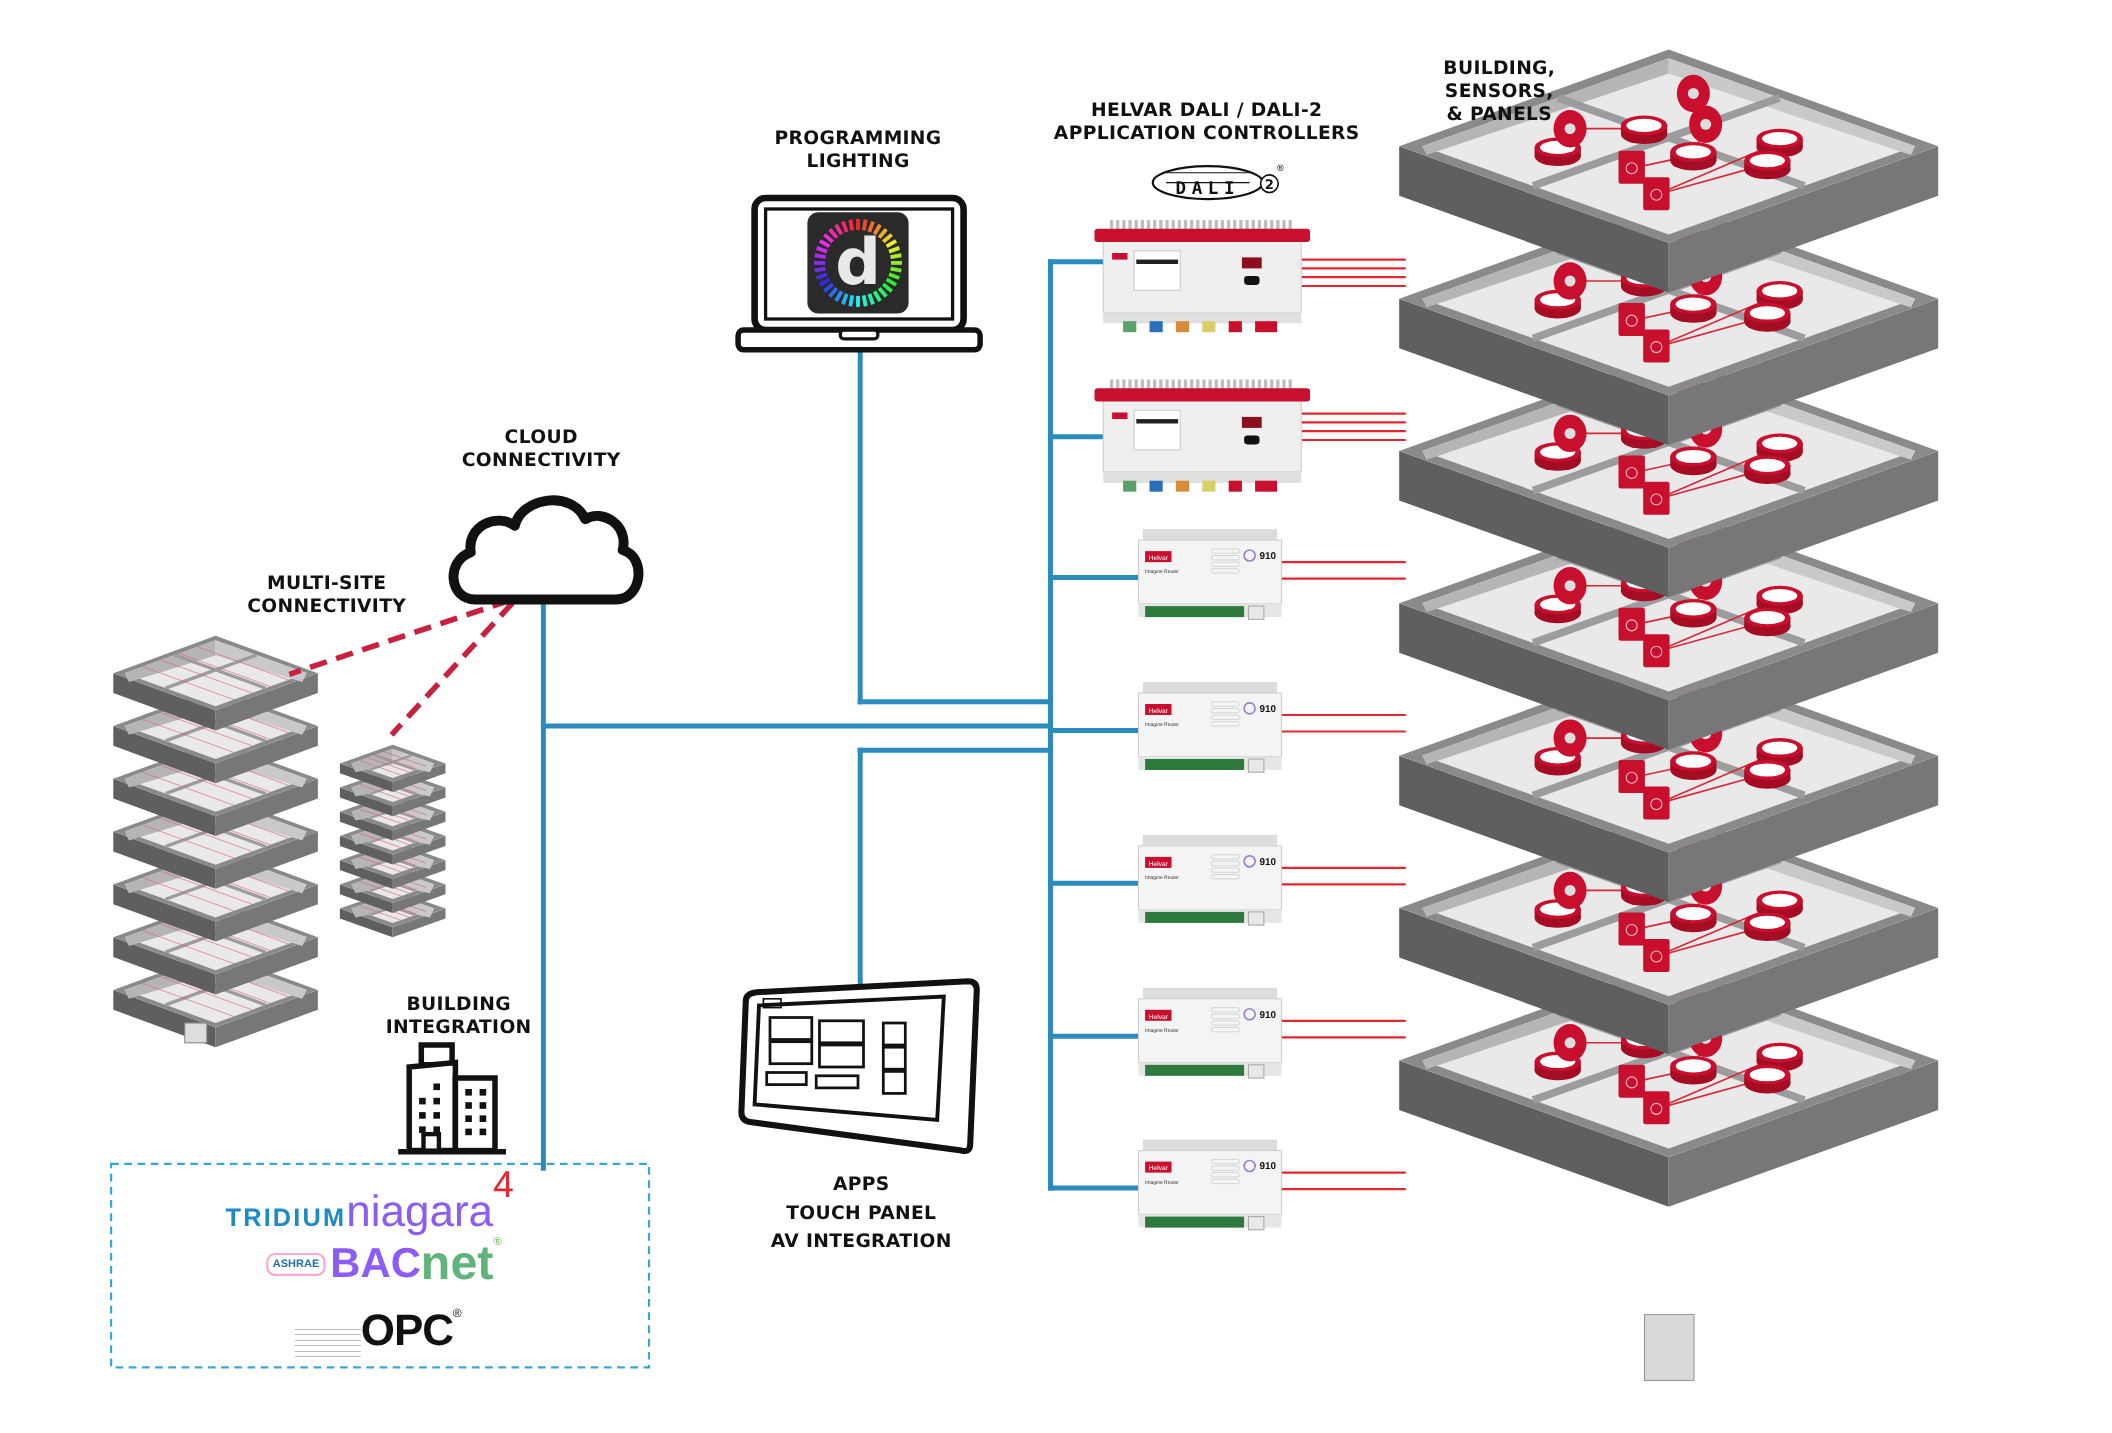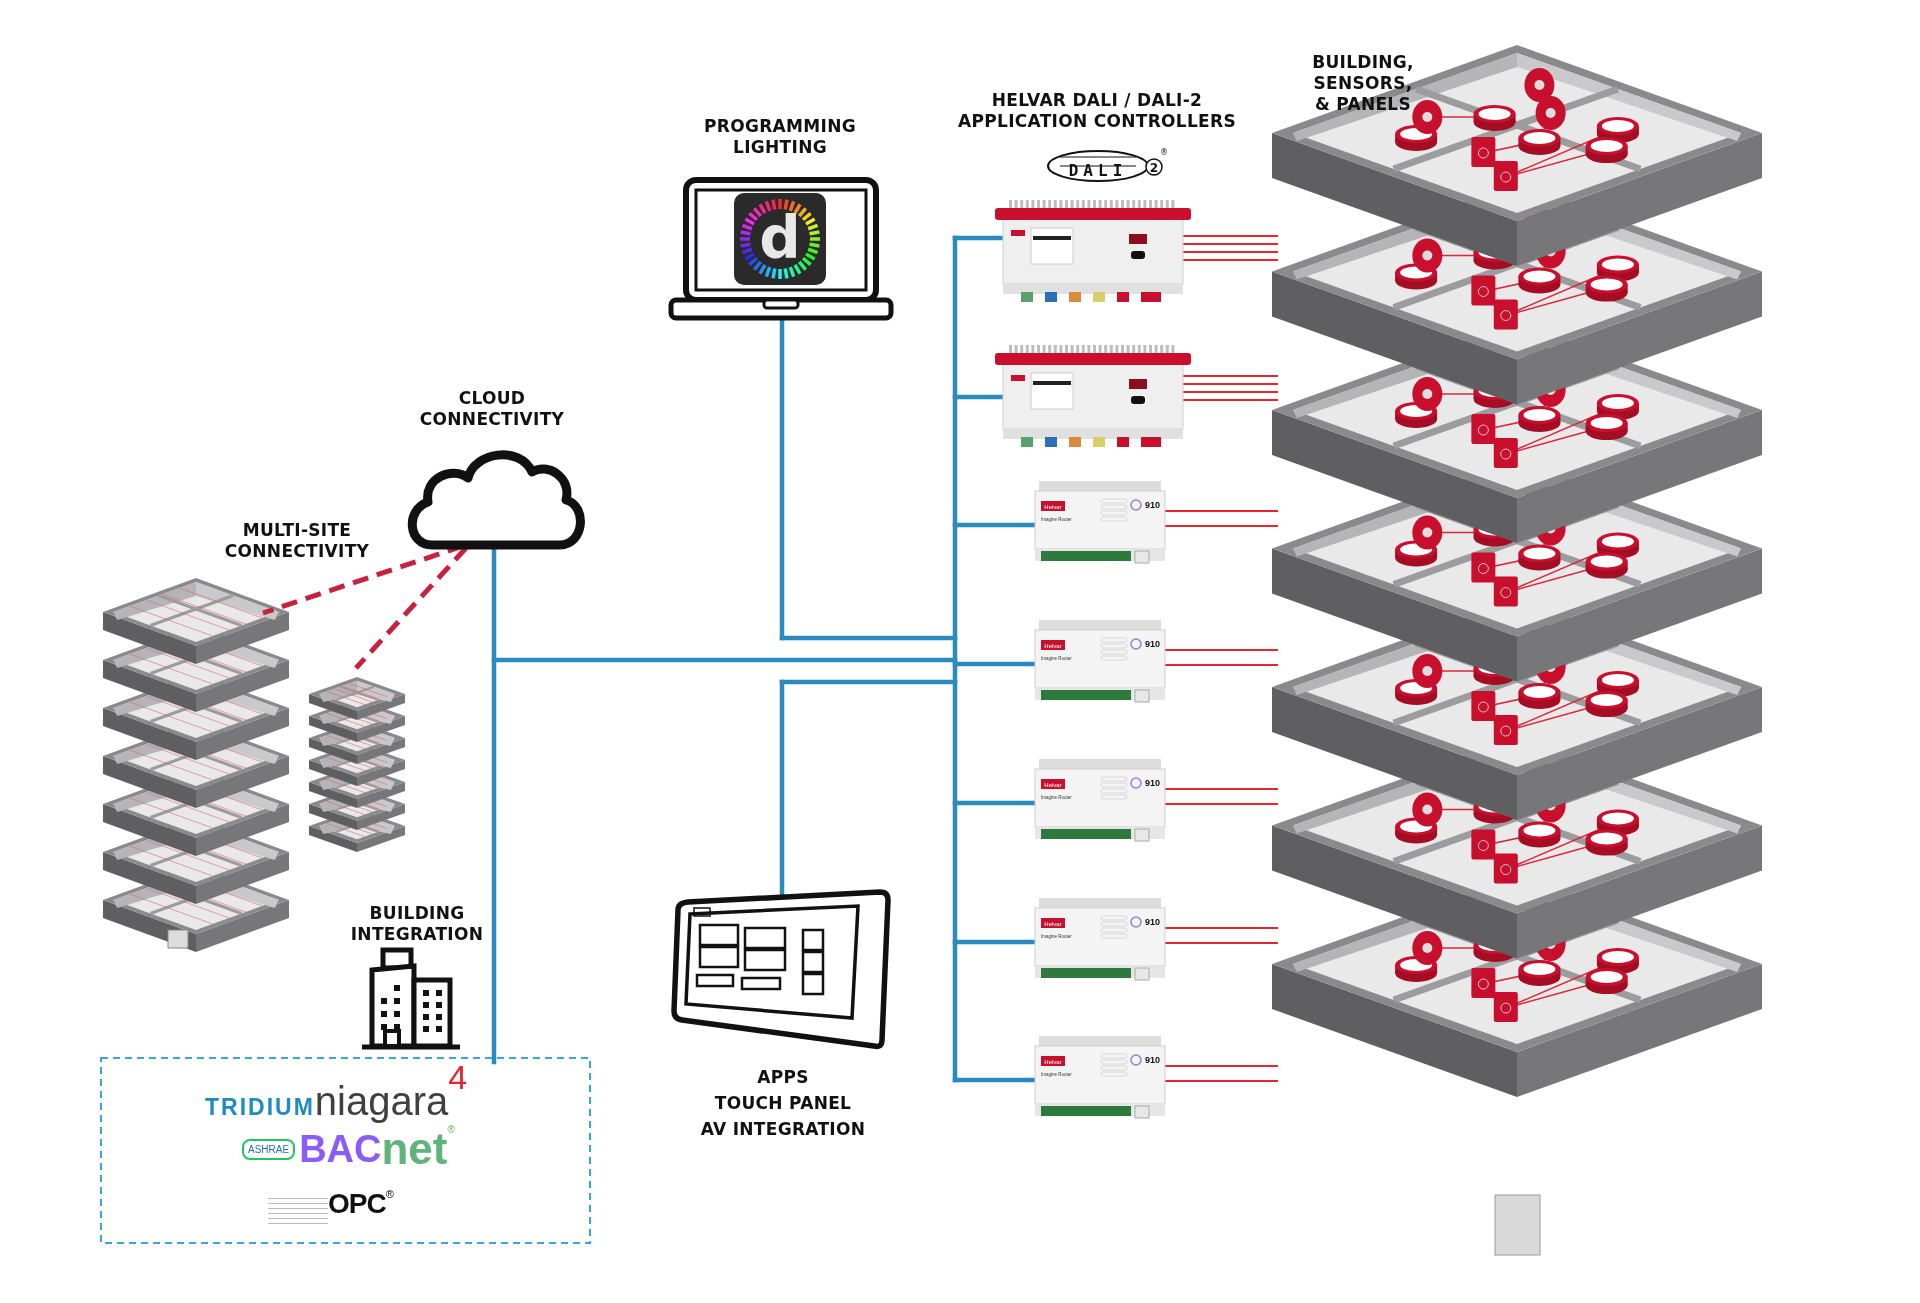--- a/index.html
+++ b/index.html
@@ -3,29 +3,29 @@
 <meta charset="utf-8">
 <style>
   html,body{margin:0;padding:0;background:#fff;}
   #canvas{position:relative;width:1920px;height:1303px;overflow:hidden;background:#fff;font-family:"DejaVu Sans","Liberation Sans",sans-serif;}
   .lbl{position:absolute;text-align:center;font-weight:bold;color:#111;font-size:17px;line-height:21px;letter-spacing:0.3px;white-space:nowrap;transform:translateX(-50%);}
   .lbl span{display:block;}
   svg{position:absolute;left:0;top:0;}
   .logo{position:absolute;white-space:nowrap;font-family:"Liberation Sans","DejaVu Sans",sans-serif;}
   #tridium{left:205px;top:1072px;font-size:34px;color:#1f8bc6;}
   #tridium .t1{font-weight:bold;letter-spacing:2px;font-size:23px;}
-  #tridium .t2{font-weight:normal;font-size:40px;color:#404040;}
+  #tridium .t2{font-weight:normal;font-size:40px;color:#8b5cf6;}
   #tridium sup{color:#e3262f;font-size:34px;position:relative;top:-14px;}
   #bacnet{left:242px;top:1124px;}
-  #bacnet .ash{display:inline-block;font-size:10px;font-weight:normal;color:#1f6fb3;border:2px solid #22c55e;padding:3px 4px;border-radius:8px;vertical-align:middle;margin-right:4px;}
+  #bacnet .ash{display:inline-block;font-size:10px;font-weight:bold;color:#1f6fb3;border:2px solid #f9a8d4;padding:3px 4px;border-radius:8px;vertical-align:middle;margin-right:4px;}
   #bacnet .bac{font-size:38px;font-weight:bold;color:#8b5cf6;vertical-align:middle;}
   #bacnet .net{font-size:44px;font-weight:bold;color:#5fb47b;vertical-align:middle;}
   #bacnet .reg{font-size:10px;color:#6ab04c;vertical-align:top;}
   #opc{left:268px;top:1188px;}
-  #opc .opc{font-size:28px;font-weight:900;color:#111;letter-spacing:-1px;}
+  #opc .opc{font-size:40px;font-weight:900;color:#111;letter-spacing:-1px;}
   #opc .reg{font-size:11px;vertical-align:top;}
   .dali-txt{font-family:"DejaVu Sans Mono","Liberation Mono",monospace;font-weight:bold;}
 </style>
 </head>
 <body>
 
 <div id="canvas">
 
   <svg id="diagram" width="1920" height="1303" viewBox="0 0 1920 1303">
     <g id="g-building-main">

